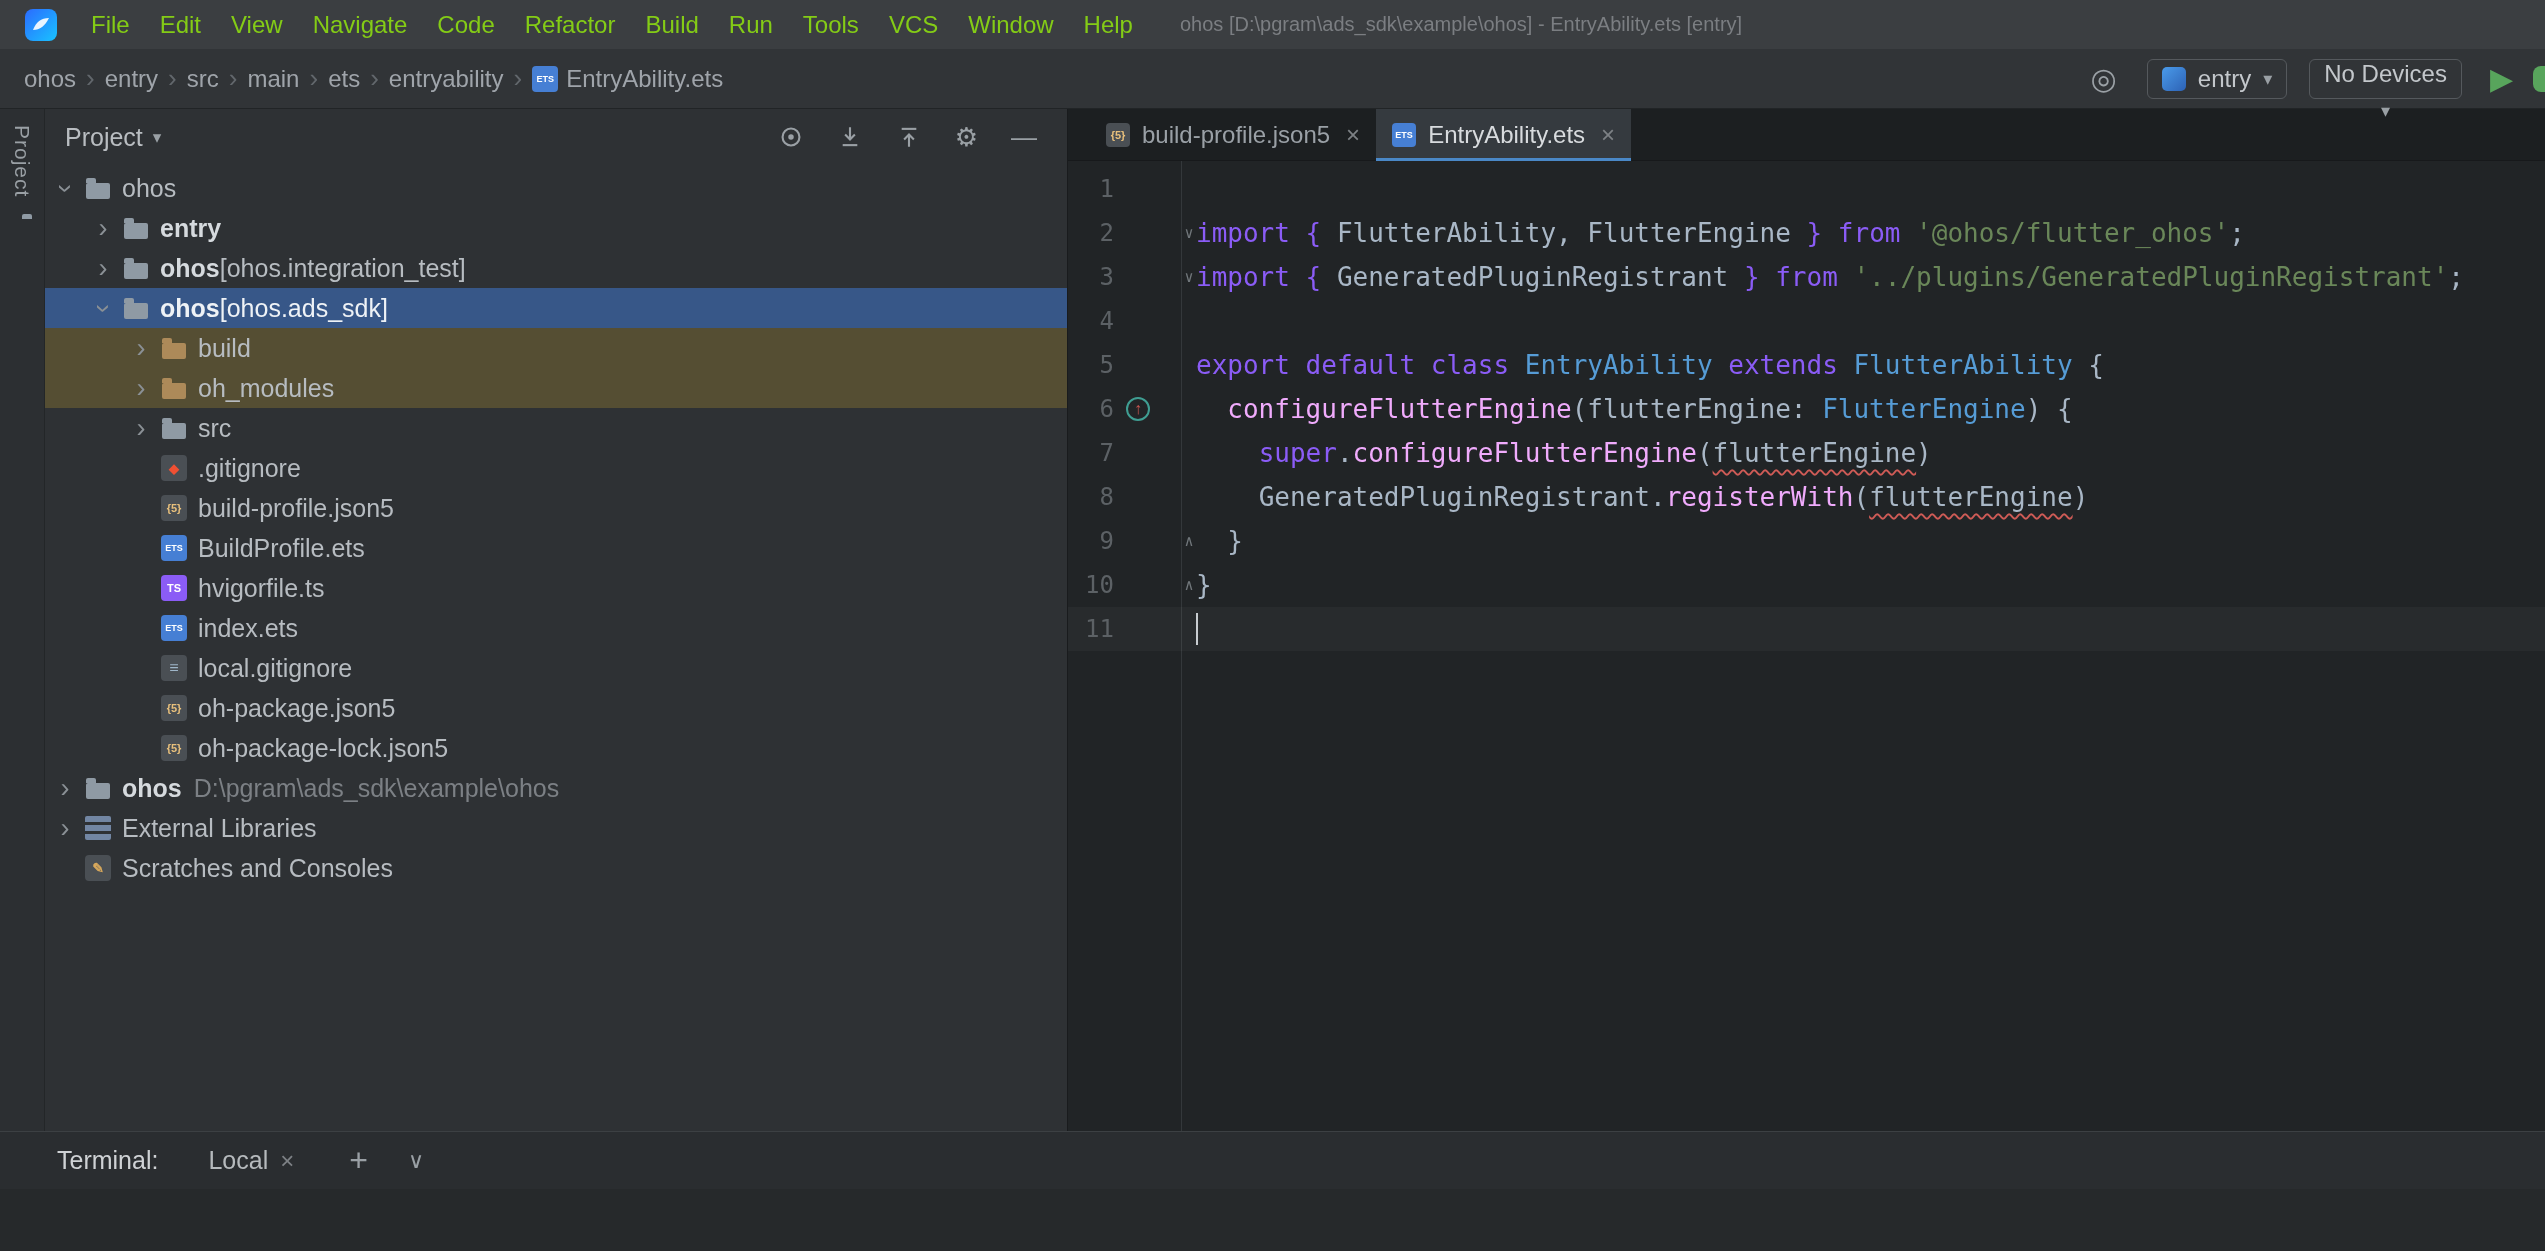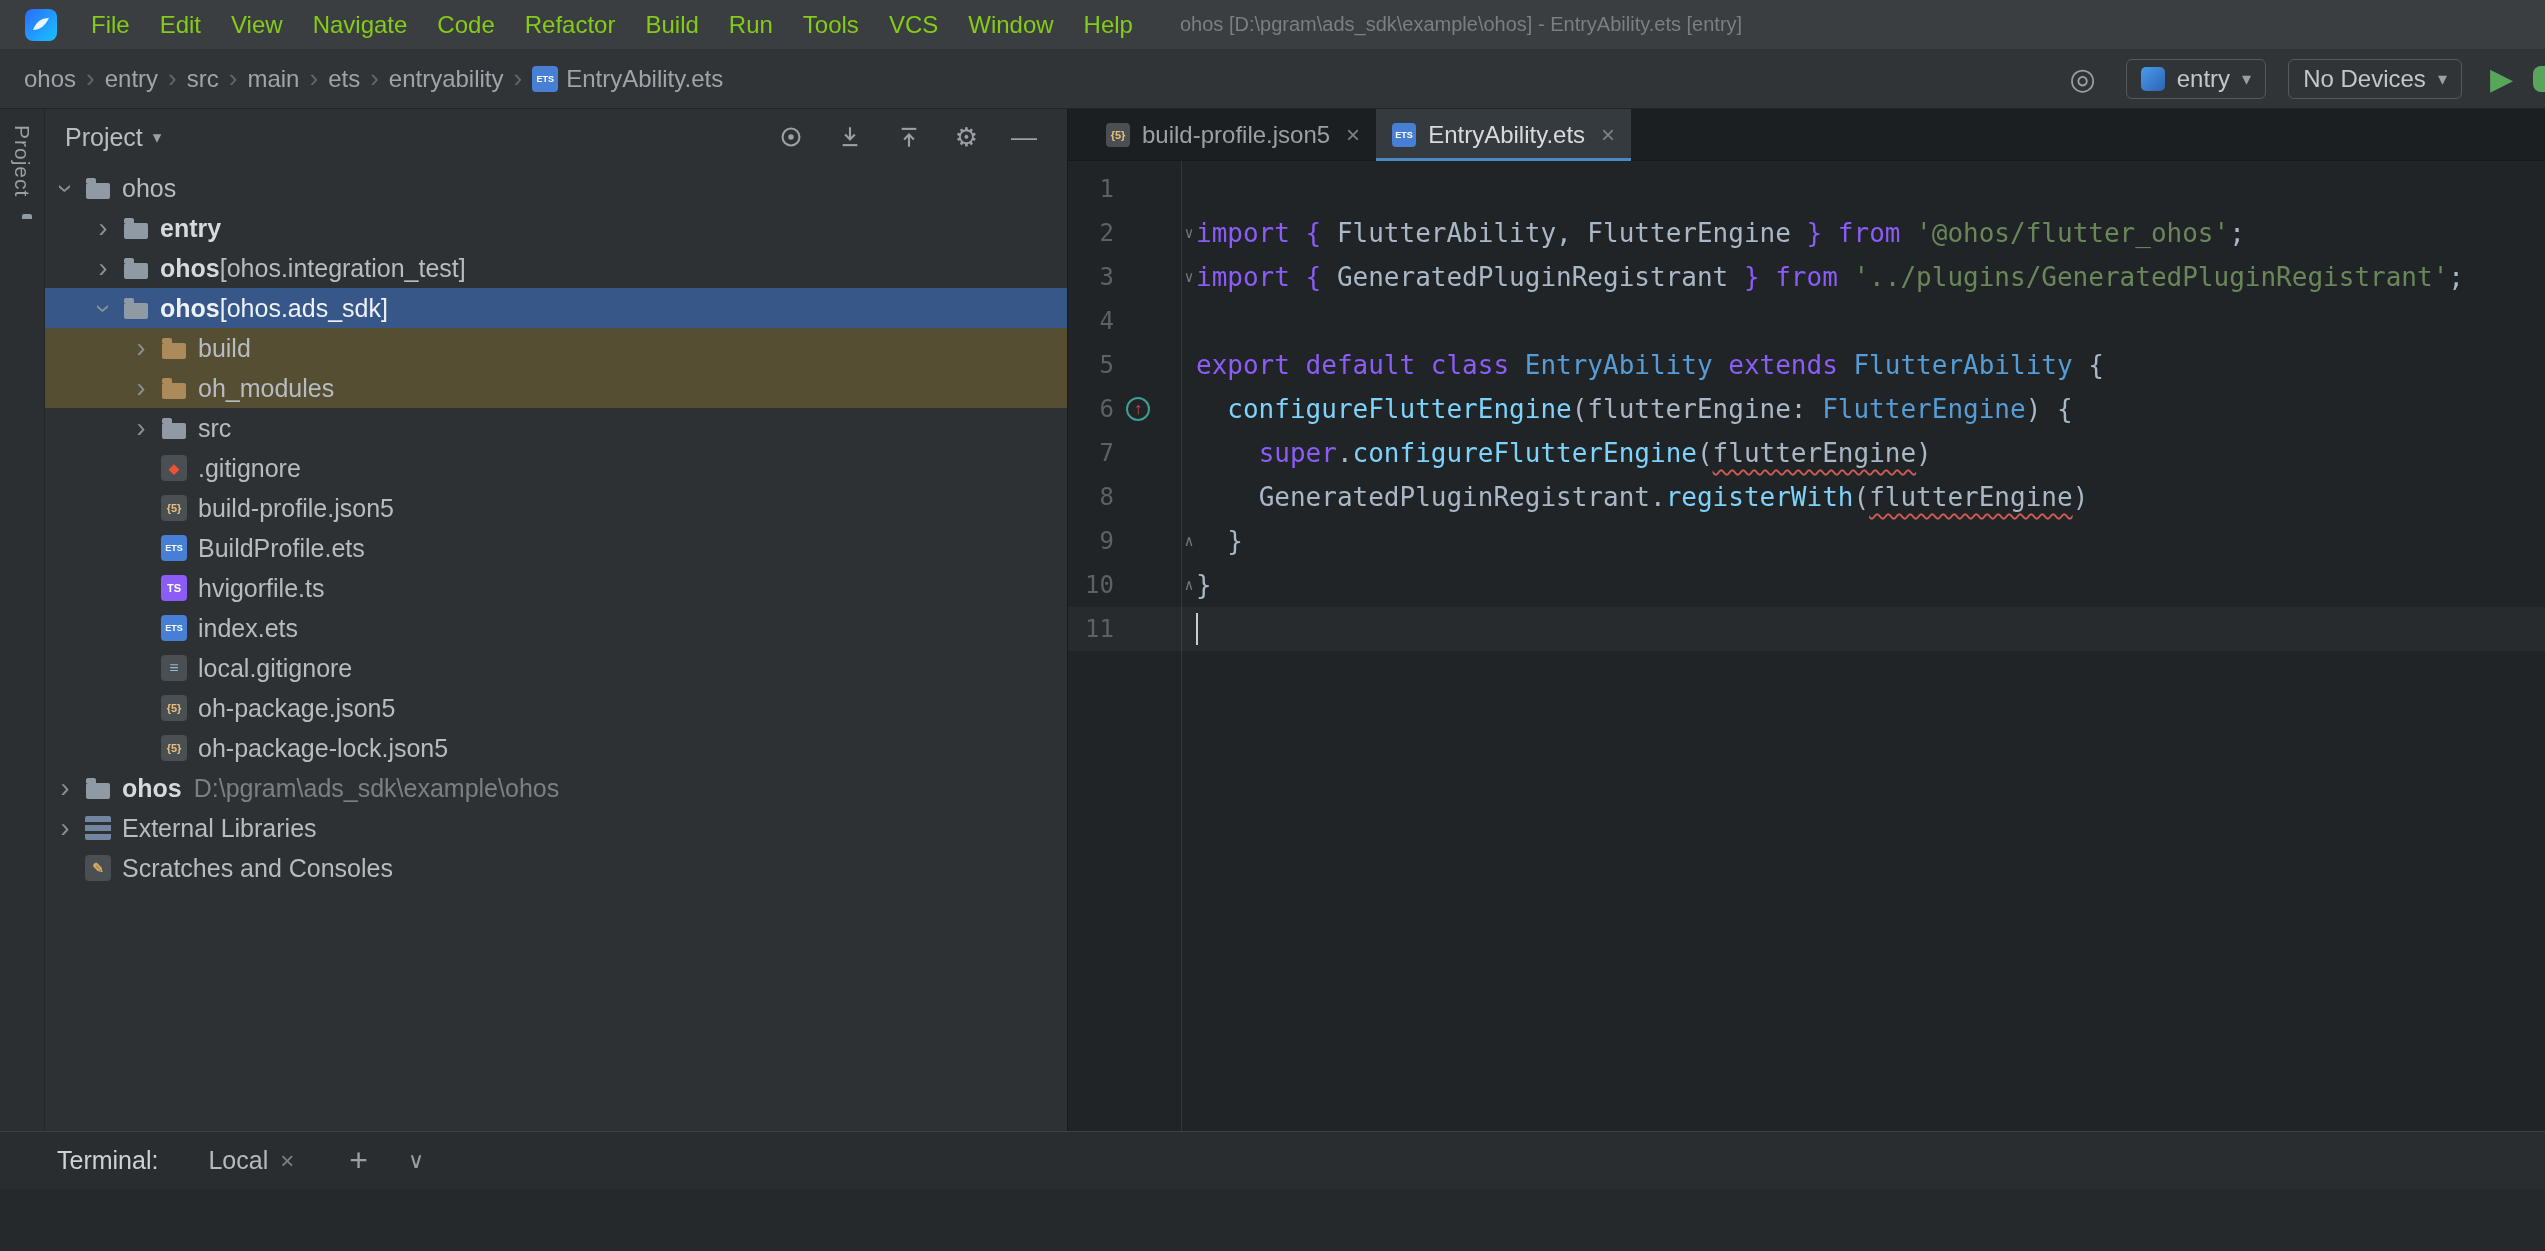--- a/index.html
+++ b/index.html
@@ -18,21 +18,21 @@
   
   .toolbar{height:60px;background:#313437;border-bottom:1px solid #212426;display:flex;align-items:center;
            padding-left:24px;flex:none;position:relative;}
   .breadcrumbs{display:flex;align-items:center;font-size:24px;color:#9fa4aa;white-space:nowrap;}
   .bc-sep{color:#62676c;padding:0 10px;font-size:26px;}
   .bc-item{display:flex;align-items:center;gap:8px;}
   .toolbar-right{margin-left:auto;display:flex;align-items:center;}
   .tb-target{font-size:30px;color:#9aa0a5;margin-right:30px;}
   .combo{display:flex;align-items:center;gap:12px;border:1px solid #55595d;border-radius:6px;height:40px;
          padding:0 14px;color:#c3c7cb;font-size:24px;white-space:nowrap;}
-  .combo + .combo{margin-left:22px;}
+  .combo + .combo{margin-left:22px;flex-direction:column;}
   .combo .caret{color:#9aa0a5;font-size:18px;}
   .mod-ic{width:24px;height:24px;border-radius:5px;background:linear-gradient(135deg,#4a9bea,#2d62b5);flex:none;}
   .run{font-size:30px;color:#58a55c;margin-left:28px;}
   .sliver{width:26px;height:26px;border-radius:8px;background:#58a55c;margin-left:20px;margin-right:-14px;flex:none;}
 
   
   .main{flex:1;display:flex;min-height:0;}
   .stripe{width:45px;background:#2c2f32;border-right:1px solid #232628;display:flex;flex-direction:column;
           align-items:center;flex:none;}
   .stripe-label{writing-mode:vertical-rl;font-size:21px;color:#9aa0a5;margin-top:16px;letter-spacing:1px;}
@@ -94,21 +94,21 @@
   .gmark{width:48px;display:flex;justify-content:center;align-items:center;flex:none;}
   .gsp{width:20px;flex:none;}
   .fold{width:14px;flex:none;display:flex;justify-content:center;color:#71777b;font-size:15px;}
   .codetext{white-space:pre;}
   .ovr{width:24px;height:24px;border:2px solid #3f9e92;border-radius:50%;color:#c75450;font-size:16px;
        display:flex;align-items:center;justify-content:center;font-family:"Liberation Sans",sans-serif;}
   .caret-bar{display:inline-block;width:2px;height:32px;background:#c8ccd0;vertical-align:middle;}
   .t-k{color:#8b5cf6;}
   .t-d{color:#a9b7c6;}
   .t-cls{color:#569cd6;}
-  .t-fn{color:#7dd3fc;}
+  .t-fn{color:#f0abfc;}
   .t-str{color:#6a8759;}
   .t-err{color:#a9b7c6;text-decoration-line:underline;text-decoration-style:wavy;
          text-decoration-color:#cf5b56;text-decoration-thickness:2px;text-underline-offset:7px;}
 
   
   .terminal{height:120px;flex:none;display:flex;flex-direction:column;border-top:1px solid #3c4043;}
   .term-header{height:57px;background:#2a2d30;display:flex;align-items:center;padding-left:57px;flex:none;}
   .term-label{font-size:25px;color:#cfd2d5;}
   .term-tab{margin-left:50px;display:flex;align-items:center;gap:12px;font-size:25px;color:#b6babd;}
   .tclose{color:#7d8185;font-size:24px;}

